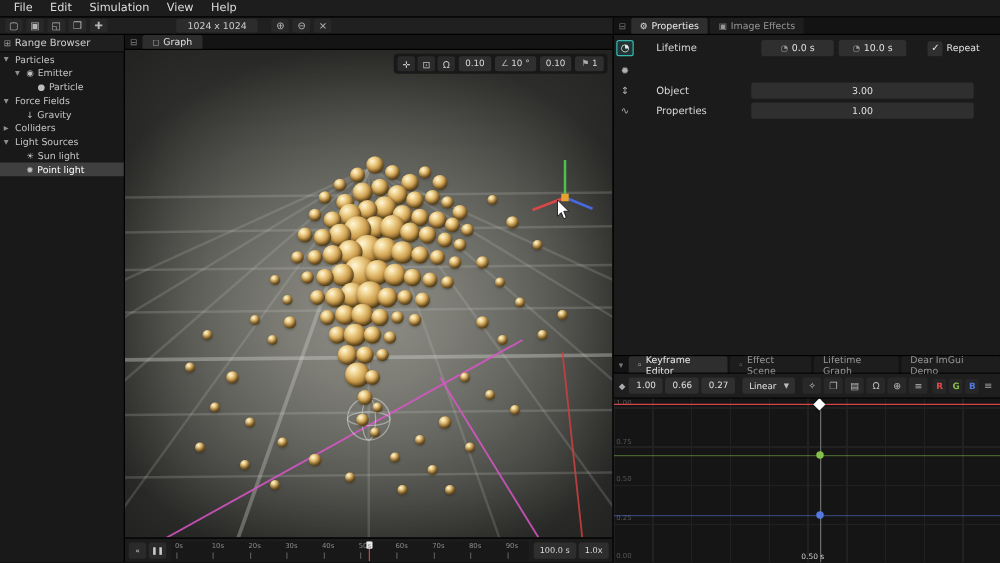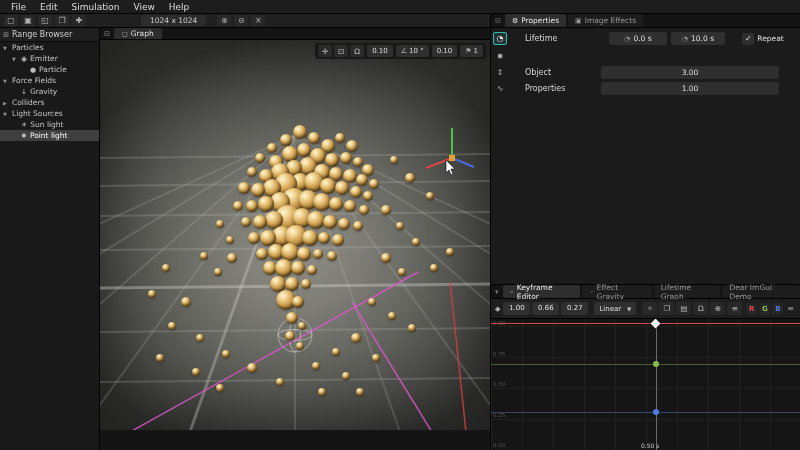--- a/index.html
+++ b/index.html
@@ -373,20 +373,39 @@
         <div class="ov-field">
           <span>0.10</span>
         </div>
         <div class="ov-field">
           <span class="ficon">⚑</span>
           <span>1</span>
         </div>
       </div>
     </div>
 
+    <div class="timeline">
+      <div class="tl-btn">«</div>
+      <div class="tl-btn">❚❚</div>
+      <div class="tl-ruler">
+        <div class="tl-playhead"></div>
+      <div class="tick" style="left: 3px;">0s</div>
+          <div class="tick" style="left: 32.4px;">10s</div>
+          <div class="tick" style="left: 61.8px;">20s</div>
+          <div class="tick" style="left: 91.2px;">30s</div>
+          <div class="tick" style="left: 120.6px;">40s</div>
+          <div class="tick" style="left: 150px;">50s</div>
+          <div class="tick" style="left: 179.4px;">60s</div>
+          <div class="tick" style="left: 208.8px;">70s</div>
+          <div class="tick" style="left: 238.2px;">80s</div>
+          <div class="tick" style="left: 267.6px;">90s</div>
+        </div>
+      <div class="tl-box">100.0 s</div>
+      <div class="tl-box">1.0x</div>
+    </div>
   </div>
 
   <div class="props-panel">
     <div class="tabbar">
       <span class="paneicon">⊟</span>
       <span style="display:flex;gap:2px;">
           <div class="tab active">
             <span class="ticon">⚙</span>
             <span>Properties</span>
           </div>
@@ -440,21 +459,21 @@
   <div class="kf-panel">
     <div class="tabbar">
       <span class="paneicon">▾</span>
       <span style="display:flex;gap:2px;">
           <div class="tab active">
             <span class="ticon">◦</span>
             <span>Keyframe Editor</span>
           </div>
           <div class="tab">
             <span class="ticon">◦</span>
-            <span>Effect Gravity</span>
+            <span>Effect Scene</span>
           </div>
           <div class="tab">
             <span>Lifetime Graph</span>
           </div>
           <div class="tab">
             <span>Dear ImGui Demo</span>
           </div>
         </span>
     </div>
 

